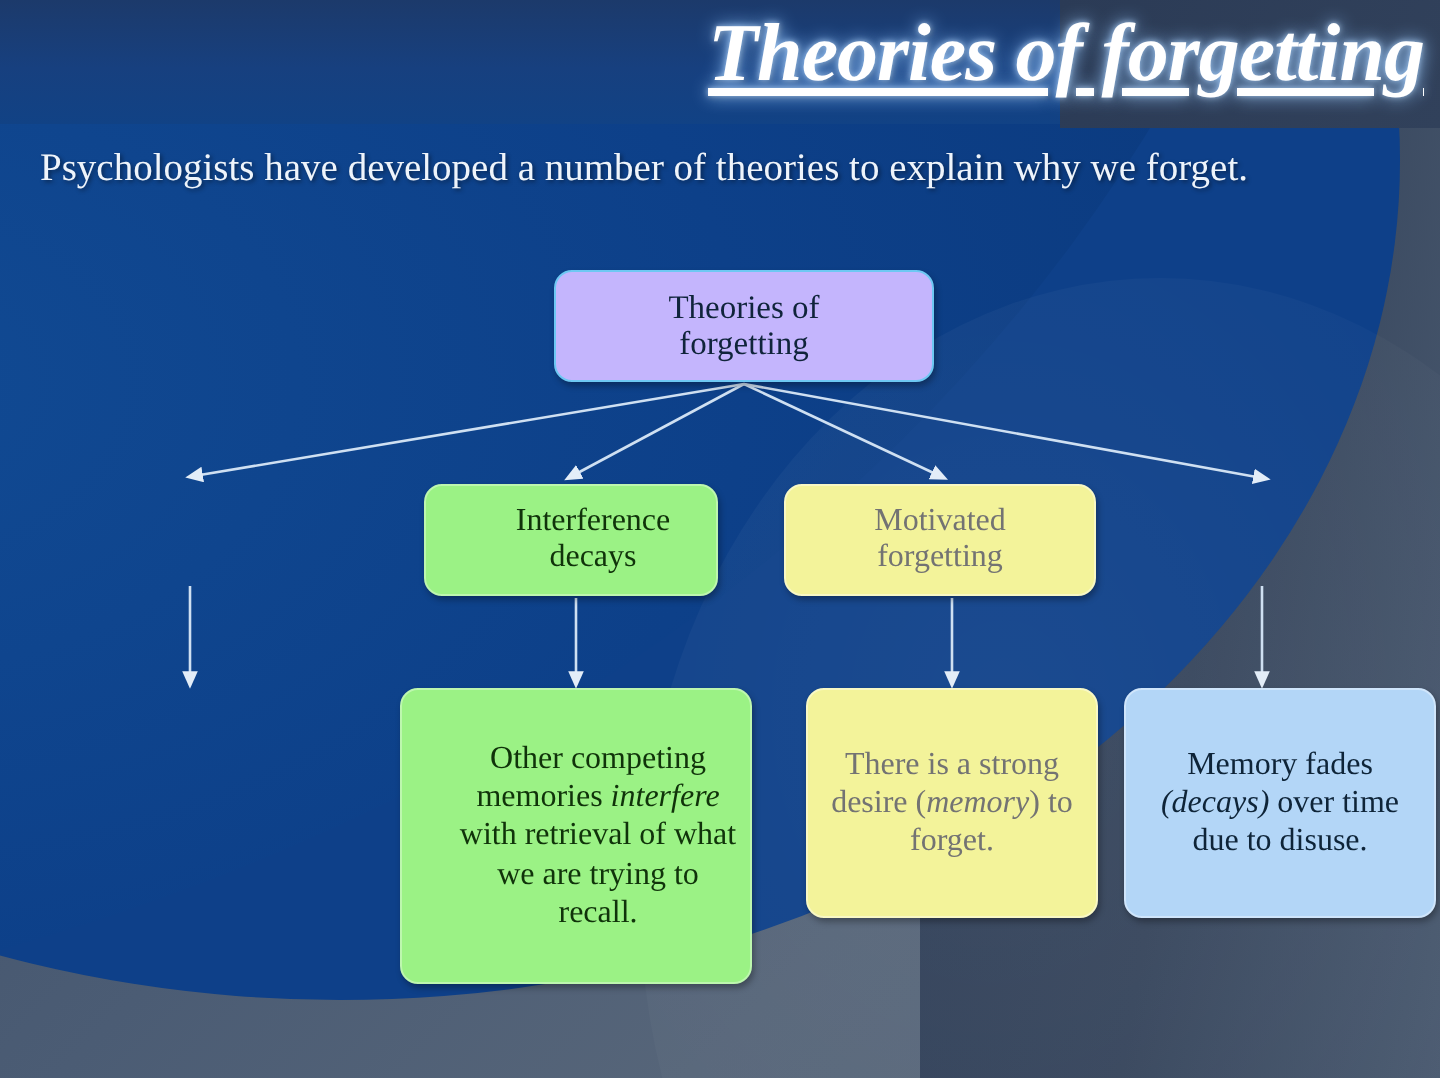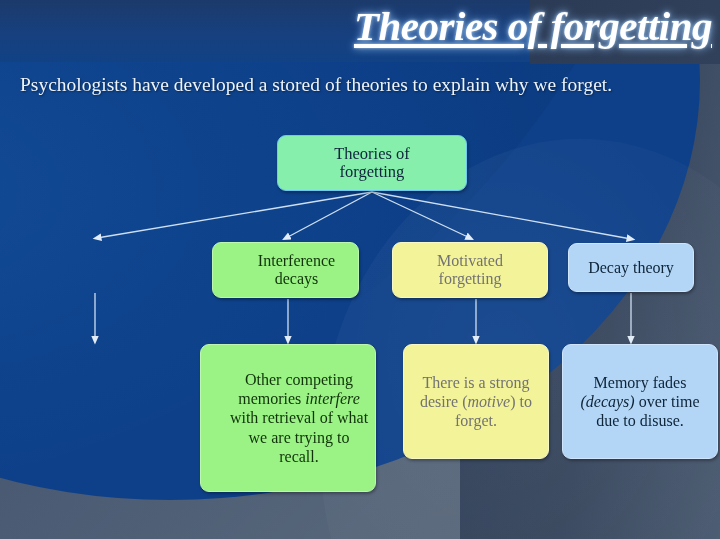--- a/index.html
+++ b/index.html
@@ -100,21 +100,21 @@
     display: flex;
     align-items: center;
     justify-content: center;
     text-align: center;
     line-height: 1.12;
     padding: 3px 6px;
     box-shadow: 1px 2px 3px rgba(0,0,0,0.3);
   }
   .node-root {
     left: 277px; top: 135px; width: 190px; height: 56px;
-    background: #86efac;
+    background: #c4b5fd;
     border: 1px solid #6ec8f3;
     color: #10243b;
     font-size: 16.5px;
   }
   .n-pink  { background: #f9a4de; border: 1px solid #f5c6ea; color: #3b0c2c; }
   .n-green { background: #9bf285; border: 1px solid #bdf7ae; color: #10330a; padding-left: 28px; }
   .n-yellow{ background: #f3f39a; border: 1px solid #f8f8c4; color: #737373; align-items: center; }
   .n-blue  { background: #b3d6f7; border: 1px solid #cfe5fb; color: #0e2438; }
 
   .lvl2 { font-size: 16px; }
@@ -147,21 +147,21 @@
 
   <div class="bg-base"></div>
   <div class="bg-dark-wedge"></div>
   <div class="bg-blob2"></div>
   <div class="bg-blob"></div>
   <div class="bg-topband"></div>
   <div class="bg-topdark"></div>
   <div class="bg-sheen"></div>
 
   <div class="title">Theories of forgetting</div>
-  <div class="subtitle">Psychologists have developed a stored of theories to explain why we forget.</div>
+  <div class="subtitle">Psychologists have developed a number of theories to explain why we forget.</div>
 
   <svg class="links" viewBox="0 0 720 539">
     <defs>
       <marker id="ah" markerWidth="7" markerHeight="7" refX="3.4" refY="3" orient="auto">
         <path d="M0,0 L6.8,3 L0,6 Z" fill="#e3edf8"></path>
       </marker>
     </defs>
     <g stroke="#cfe0f2" stroke-width="1.3" fill="none" marker-end="url(#ah)">
       <path d="M372,192 L97,238"></path>
       <path d="M372,192 L286,238"></path>
@@ -188,29 +188,24 @@
       <span>Interference</span><br>
       <span>decays</span>
     </span>
   </div>
   <div class="node lvl2 b3 n-yellow">
     <span class="nodetext">
       <span>Motivated</span><br>
       <span>forgetting</span>
     </span>
   </div>
-  <div class="node lvl2 b4 n-blue">
-    <span class="nodetext">
-      <span>Decay theory</span>
-    </span>
-  </div>
 
   <div class="node lvl3 c2 n-green">
     <span class="nodetext">Other competing memories <em>interfere</em> with retrieval of what we are trying to recall.</span>
   </div>
   <div class="node lvl3 c3 n-yellow">
-    <span class="nodetext">There is a strong desire (<em>motive</em>) to forget.</span>
+    <span class="nodetext">There is a strong desire (<em>memory</em>) to forget.</span>
   </div>
   <div class="node lvl3 c4 n-blue">
     <span class="nodetext">Memory fades <em>(decays)</em> over time due to disuse.</span>
   </div>
 
 </div>
 
 </body></html>

